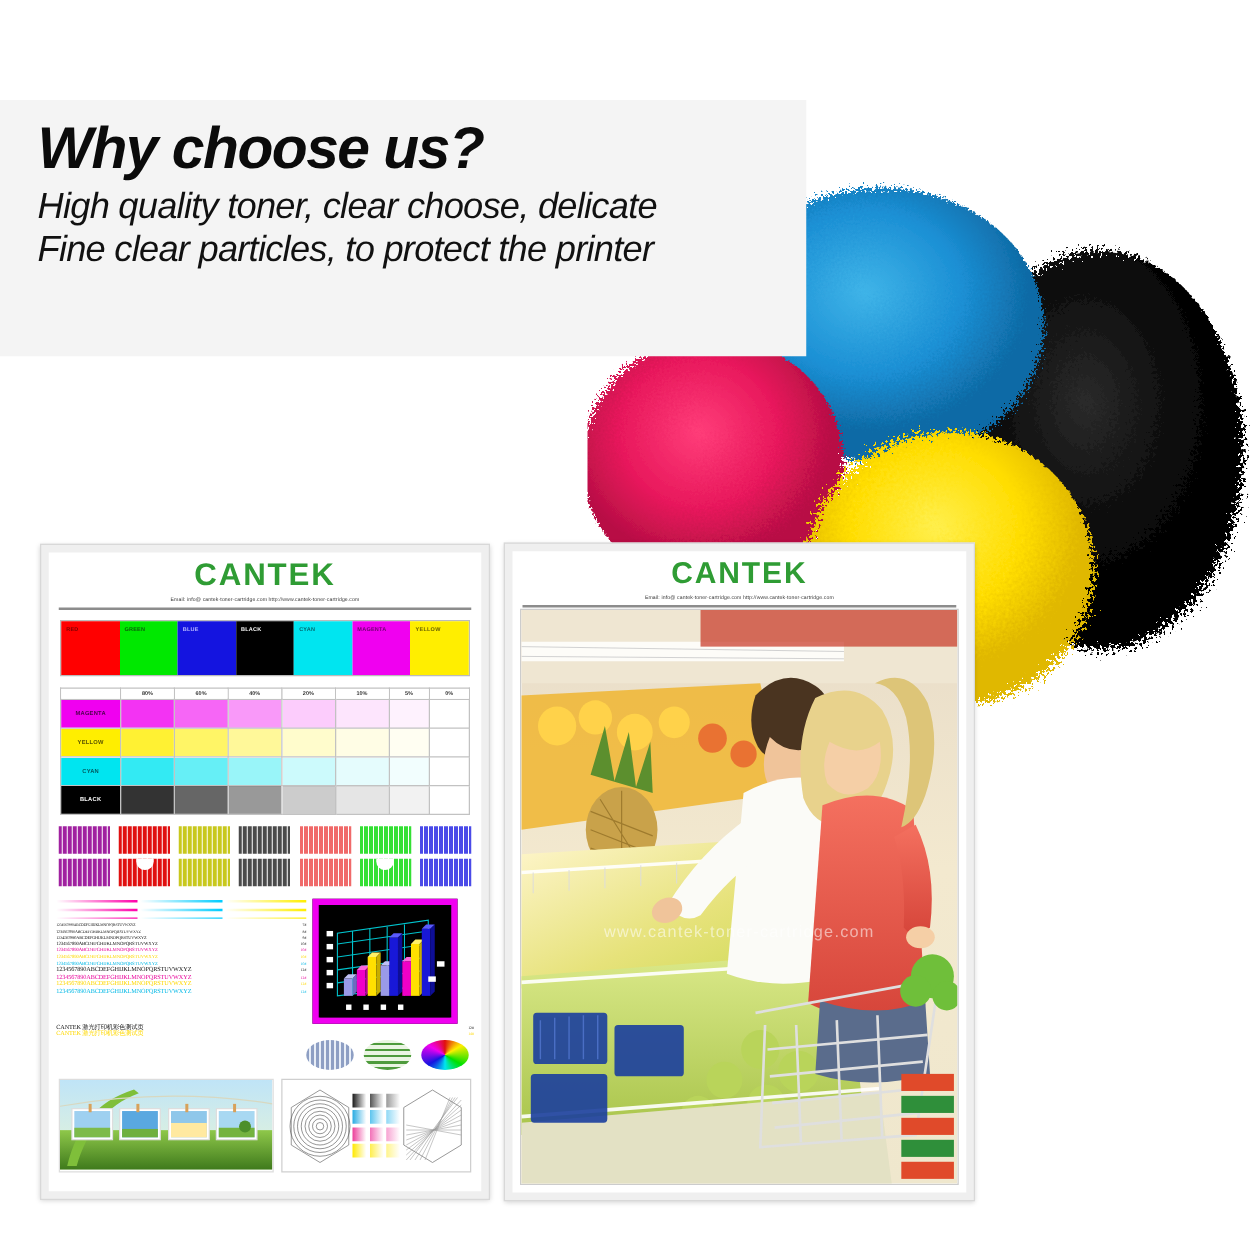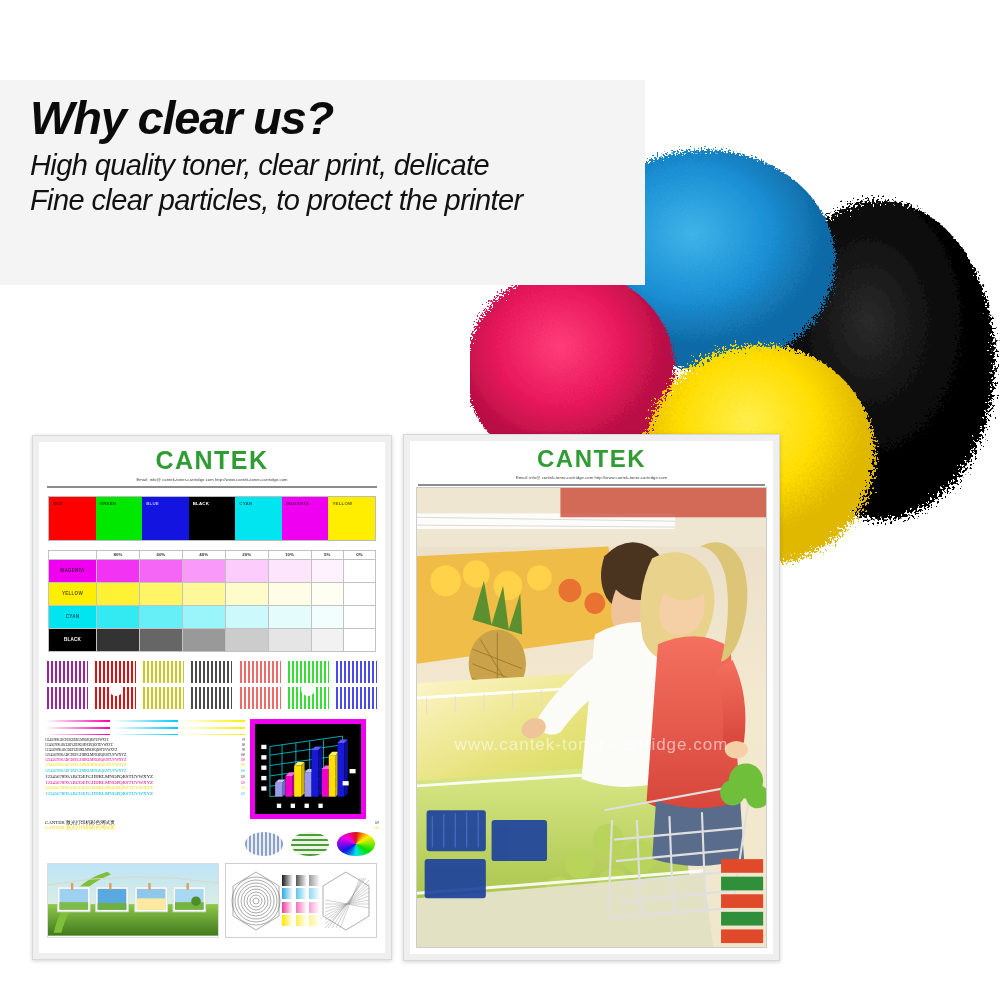--- a/index.html
+++ b/index.html
@@ -135,31 +135,31 @@
   }
   .hexfig { width: 52px; height: 62px; }
   #mini-swatches { display:grid; grid-template-columns: repeat(3, 11px); grid-gap: 2.5px; }
   .msw { width: 11px; height: 11px; }
 
   
   #photo-market { position:absolute; left:6px; right:6px; top:46px; bottom:6px; overflow:hidden; border:1px solid #ccc; }
   #photo-market svg { width:100%; height:100%; display:block; }
   #market-watermark {
     position:absolute; left:50%; top:56%; transform: translate(-50%,-50%);
-    font-size: 17px; color: rgba(255,255,255,0.55); letter-spacing:1px;
+    font-size: 13px; color: rgba(255,255,255,0.55); letter-spacing:1px;
     white-space:nowrap; pointer-events:none;
   }
 </style>
 </head>
 <body>
 
 <div id="headline-panel">
-  <div id="headline-title">Why clear us?</div>
+  <div id="headline-title">Why choose us?</div>
   <div id="headline-lines">
-    <div class="headline-sub">High quality toner, clear print, delicate</div>
+    <div class="headline-sub">High quality toner, clear choose, delicate</div>
     <div class="headline-sub">Fine clear particles, to protect the printer</div>
   </div>
 </div>
 
 <div id="toner-art">
   <svg viewBox="0 0 530 470" xmlns="http://www.w3.org/2000/svg">
     <defs>
       <filter id="grain">
           <feTurbulence type="fractalNoise" baseFrequency="0.55" numOctaves="4" result="n"></feTurbulence>
         <feDisplacementMap in="SourceGraphic" in2="n" scale="16"></feDisplacementMap>

